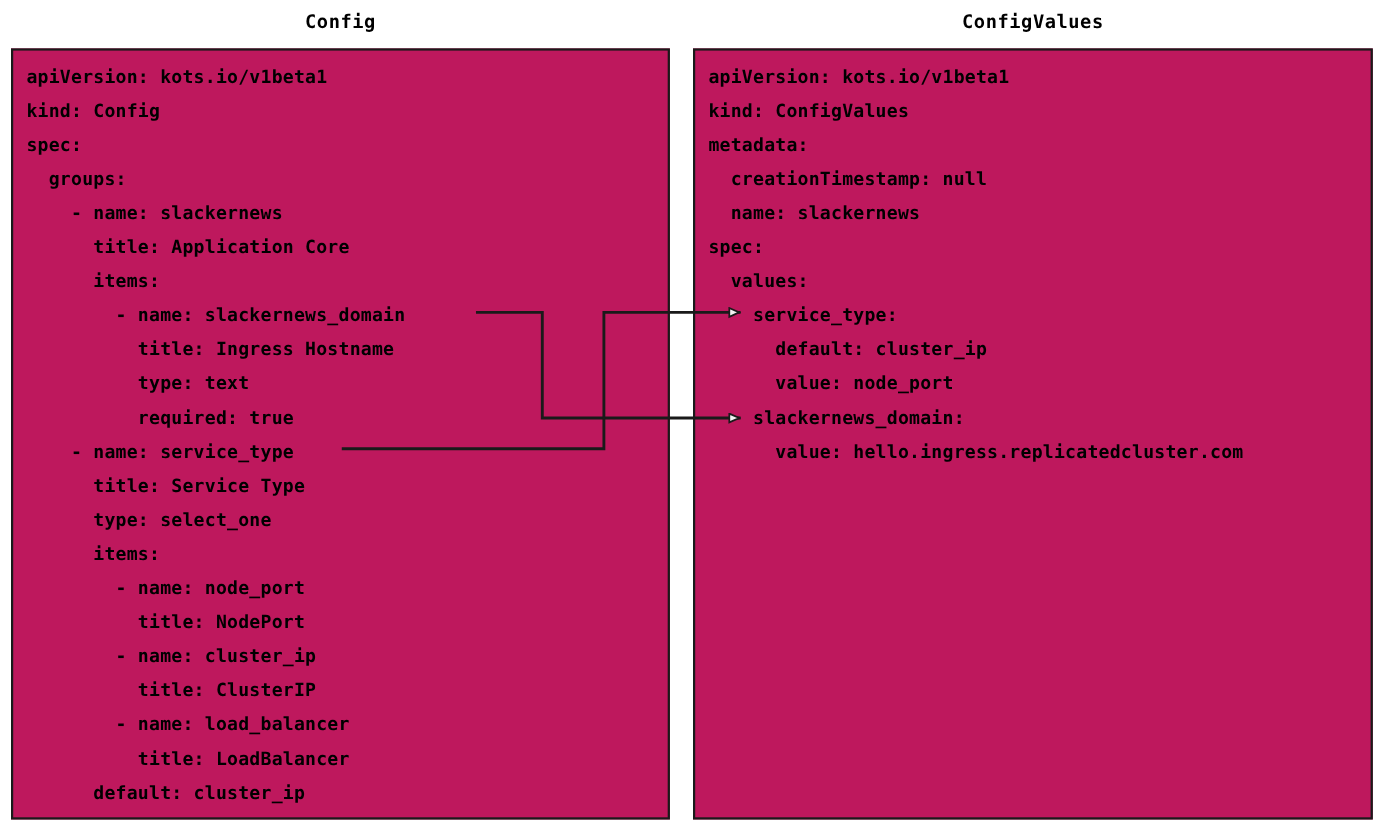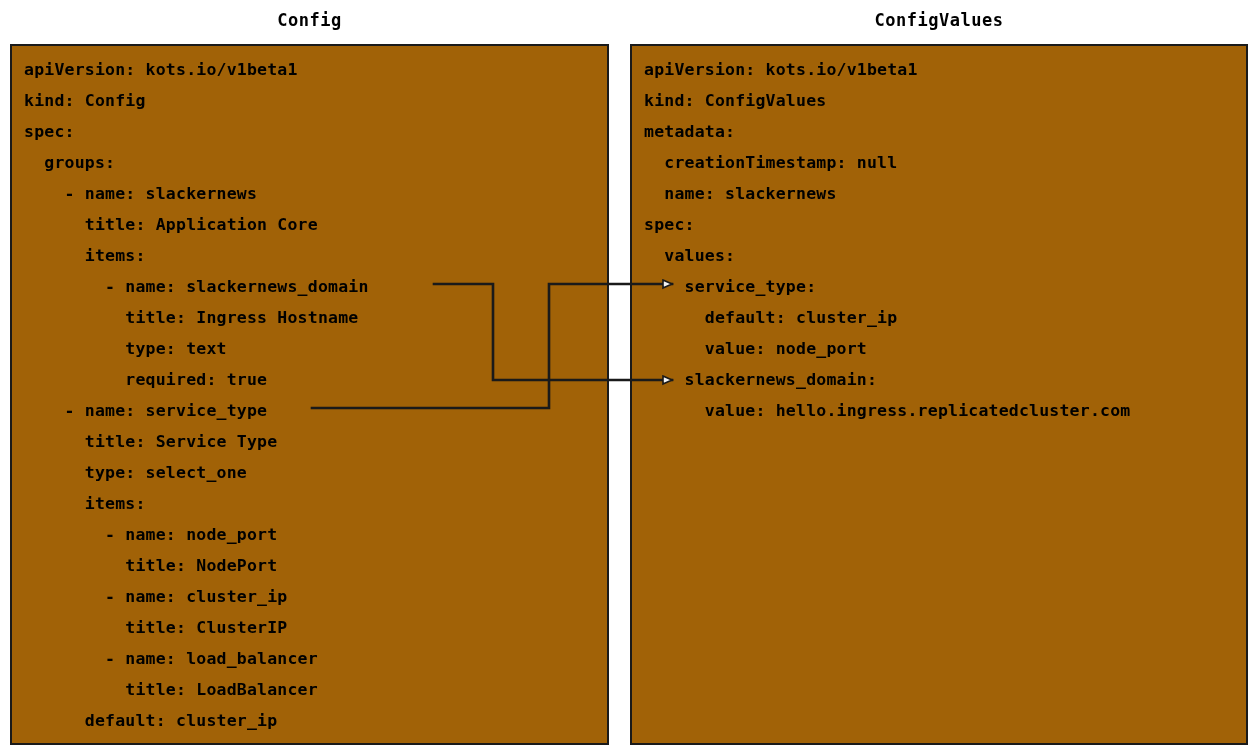--- a/index.html
+++ b/index.html
@@ -39,21 +39,21 @@
   }
   #title-config  { left: 10px;  width: 599px; }
   #title-values  { left: 630px; width: 618px; }
 
   
   .panel {
     position: absolute;
     top: 44px;
     height: 701px;
     box-sizing: border-box;
-    background: #a16207;
+    background: #be185d;
     border: 2px solid #1a1a1a;
     overflow: hidden;
   }
   #panel-config { left: 10px;  width: 599px; }
   #panel-values { left: 630px; width: 618px; }
 
   .code {
     position: absolute;
     left: 12px;
     top: 8px;

